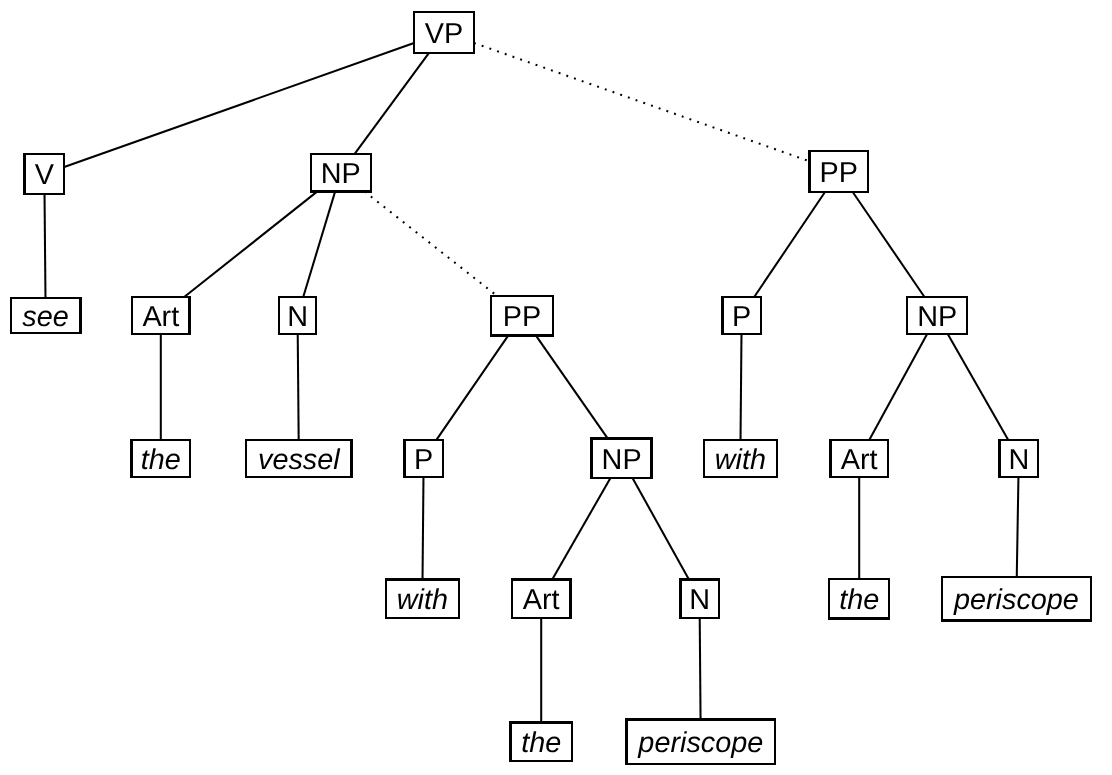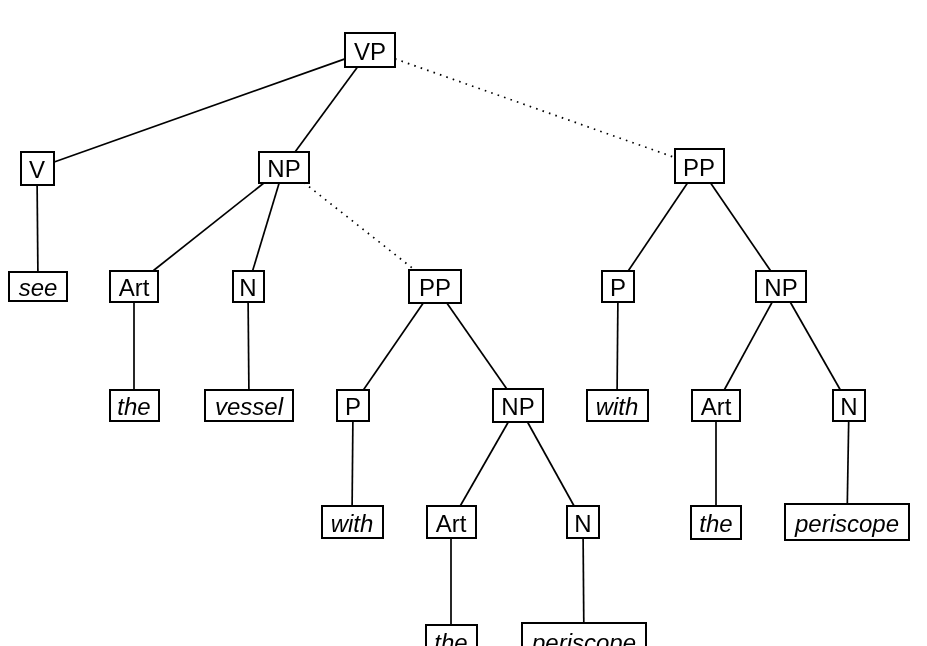--- a/index.html
+++ b/index.html
@@ -9,21 +9,20 @@
     width: 927px;
     height: 646px;
     overflow: hidden;
     font-family: "Liberation Sans", sans-serif;
   }
   .diagram-wrap {
     position: relative;
     width: 927px;
     height: 496px;
     background: #ffffff;
-    margin-top: 23px;
   }
   svg { display: block; }
   .tree-edge {
     fill: none;
   }
   .tree-node-box {
     shape-rendering: crispEdges;
   }
   .tree-node-label {
     font-family: "Liberation Sans", sans-serif;

